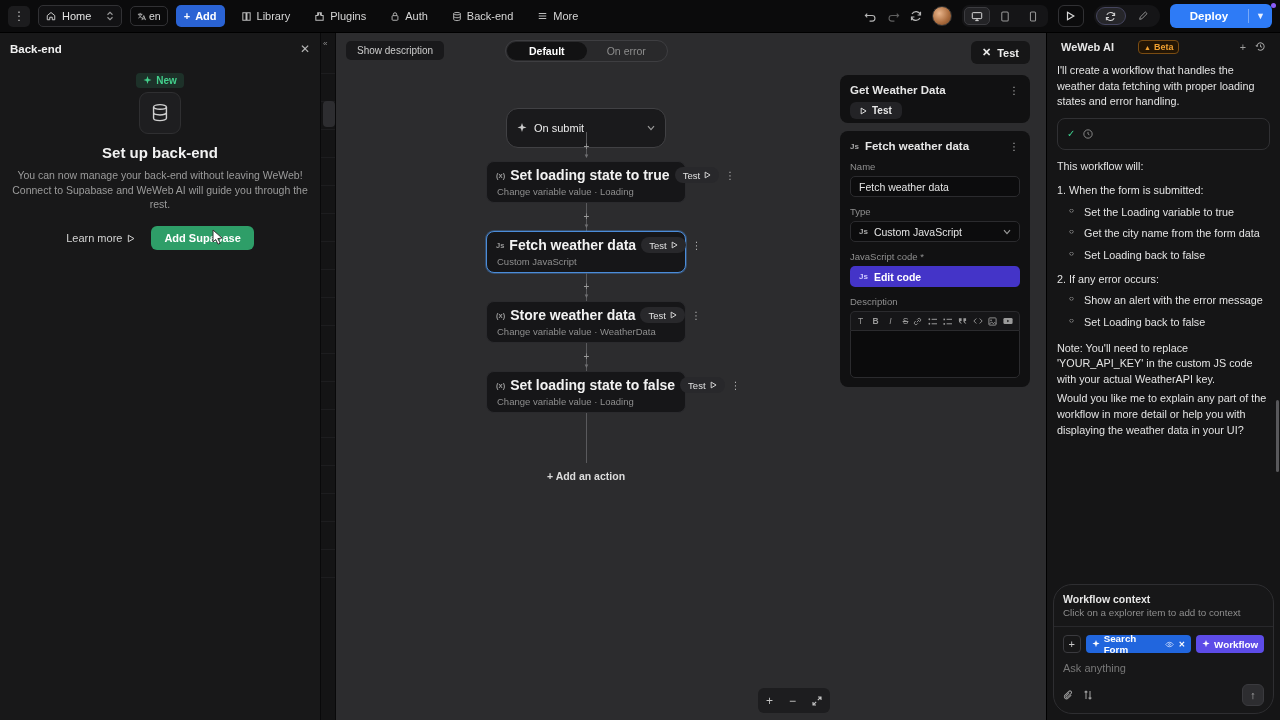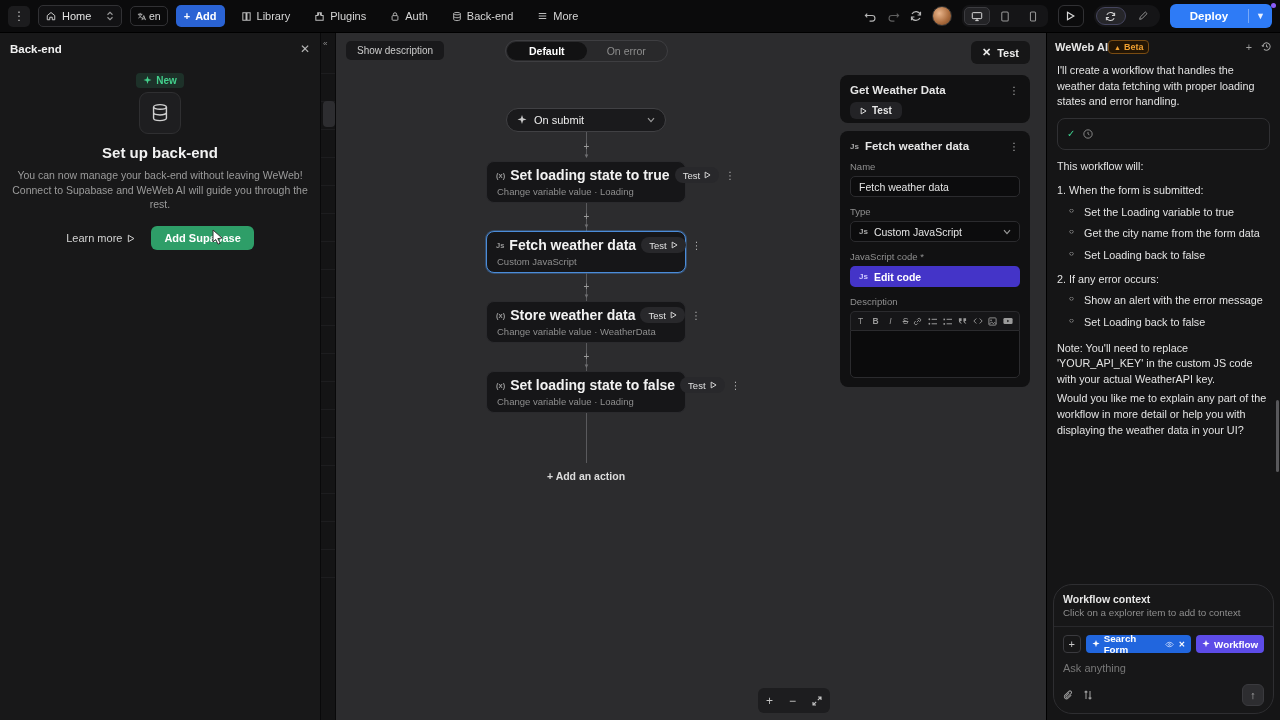--- a/index.html
+++ b/index.html
@@ -57,21 +57,21 @@
      background:repeating-linear-gradient(to bottom, #1d1d1f 0px, #1d1d1f 1px, transparent 1px, transparent 28px); }
   .rail .thumb { position:absolute; top:68px; left:2px; width:12px; height:26px; background:#2d2d30; border-radius:4px; }
 
   
   .editor { flex:1; background:#2c2c2e; position:relative; overflow:hidden; }
   .showdesc { position:absolute; left:10px; top:8px; background:#19191b; border-radius:5px; padding:4px 11px; font-size:10px; color:#cccccc; cursor:pointer; }
   .branchtabs { position:absolute; left:169px; top:7px; width:163px; height:22px; border:1px solid #3e3e41; border-radius:12px; display:flex; align-items:center; padding:1px; background:#29292b; }
   .branchtabs .t { flex:1; height:18px; display:flex; align-items:center; justify-content:center; font-size:10.5px; border-radius:9px; color:#8d8d8d; cursor:pointer; }
   .branchtabs .t.active { background:#121213; color:#fff; font-weight:bold; }
   .closebtn { position:absolute; right:16px; top:8px; background:#161617; border-radius:6px; padding:5px 11px; display:flex; gap:6px; align-items:center; font-size:11px; font-weight:bold; color:#ececec; cursor:pointer; }
-  .trigger { position:absolute; left:170px; top:75px; width:160px; height:24px; background:#1a1a1c; border:1px solid #414144; border-radius:12px; display:flex; align-items:center; gap:7px; padding:0 10px; cursor:pointer; }
+  .trigger { position:absolute; left:170px; top:75px; width:160px; height:40px; background:#1a1a1c; border:1px solid #414144; border-radius:12px; display:flex; align-items:center; gap:7px; padding:0 10px; cursor:pointer; }
   .trigger .tl { flex:1; font-size:11px; color:#ececec; }
   .connector { position:absolute; left:250px; width:1px; background:#5a5a5d; }
   .plusmark { position:absolute; left:244px; width:13px; text-align:center; color:#9a9a9a; font-size:10px; line-height:10px; cursor:pointer; }
   .caretmark { position:absolute; left:246px; width:9px; text-align:center; color:#6f6f72; font-size:6px; }
 
   .node { position:absolute; left:150px; width:200px; height:42px; background:#161618; border:1px solid #2a2a2d; border-radius:8px; padding:5px 8px 0 9px; cursor:pointer; }
   .node.selected { border-color:#4b8cd9; box-shadow:0 0 0 1px rgba(75,140,217,.35); }
   .node .r1 { display:flex; align-items:center; gap:5px; }
   .node .nicon { font-size:7.5px; color:#9a9a9a; font-weight:bold; flex:0 0 auto; }
   .node .ntitle { font-size:14px; font-weight:bold; color:#f2f2f2; white-space:nowrap; flex:1; }
@@ -98,21 +98,21 @@
   .fselect .grow { flex:1; }
   .editcode { width:100%; height:21px; background:#4434c8; border:none; border-radius:5px; display:flex; align-items:center; gap:6px; padding:0 9px; color:#fff; font-size:10.5px; font-weight:bold; cursor:pointer; }
   .editcode .jsb { color:#cfc8ff; }
   .rtetoolbar { height:19px; border:1px solid #2b2b2e; border-bottom:none; border-radius:5px 5px 0 0; background:#161618; display:flex; align-items:center; gap:0; padding:0 2px; }
   .rtetoolbar .ti { width:15px; text-align:center; font-size:8.5px; color:#9a9a9a; cursor:pointer; flex:0 0 auto; }
   .rtetoolbar .ti svg { vertical-align:middle; }
   .rtearea { height:48px; border:1px solid #2b2b2e; border-radius:0 0 5px 5px; background:#0b0b0c; }
 
   
   .aipanel { width:234px; flex:0 0 auto; background:#151516; border-left:1px solid #000; position:relative; font-size:10.8px; }
-  .ai-head { display:flex; align-items:center; gap:0; padding:7px 8px 5px; }
+  .ai-head { display:flex; align-items:center; gap:24px; padding:7px 14px 5px; }
   .ai-title { font-size:11px; font-weight:bold; }
   .beta { display:inline-flex; align-items:center; gap:3px; border:1px solid #7a4c12; background:#221505; color:#f0a030; font-size:9px; font-weight:bold; border-radius:4px; padding:1px 5px; }
   .ai-hicons { margin-left:auto; display:flex; gap:9px; color:#9f9f9f; }
   .ai-body { padding:4px 10px 0; color:#e3e3e3; line-height:1.45; }
   .ai-body p { margin-bottom:4px; }
   .gencard { border:1px solid #303033; border-radius:8px; padding:8px 9px; margin:8px 0 9px; display:flex; align-items:center; gap:6px; font-size:10.4px; }
   .gencard .chk { color:#3ecf8e; font-size:10px; }
   .gencard b { font-weight:bold; }
   .gencard .clockic { color:#9a9a9a; margin-left:2px; }
   .ai-sec { margin-top:8px; }

